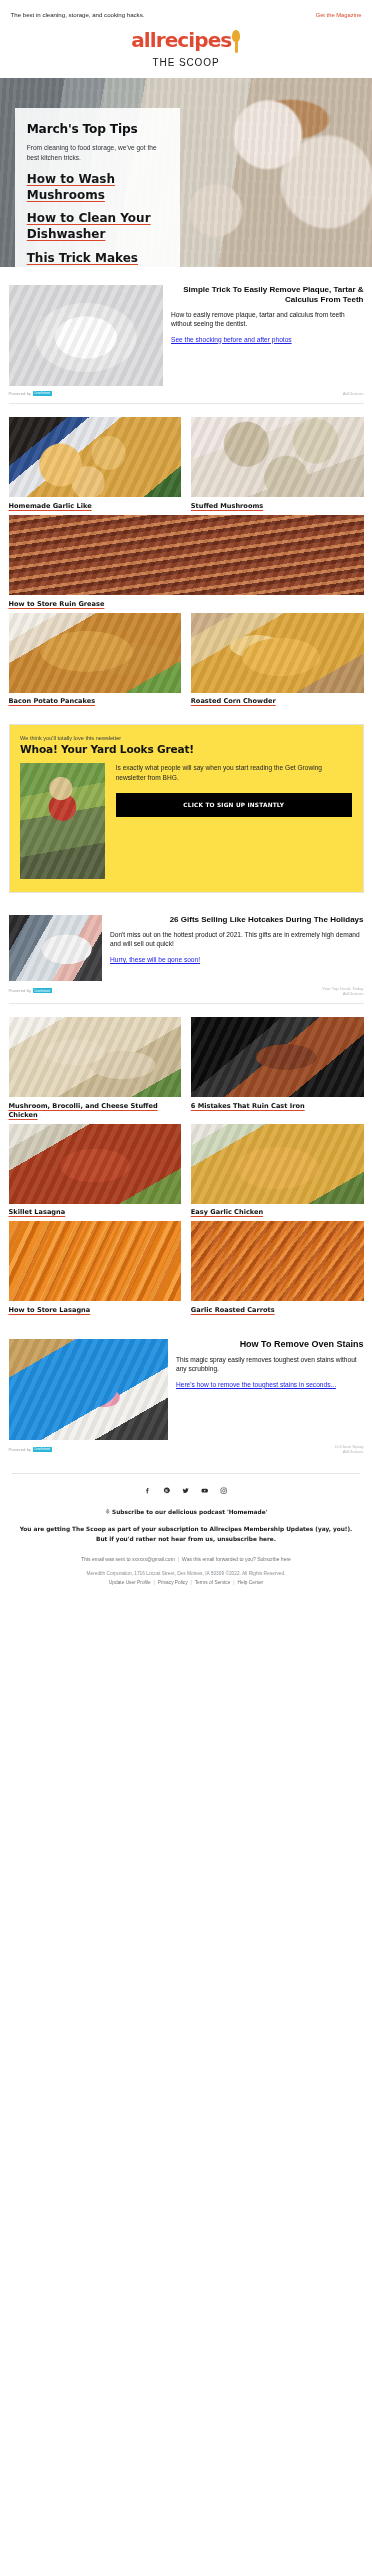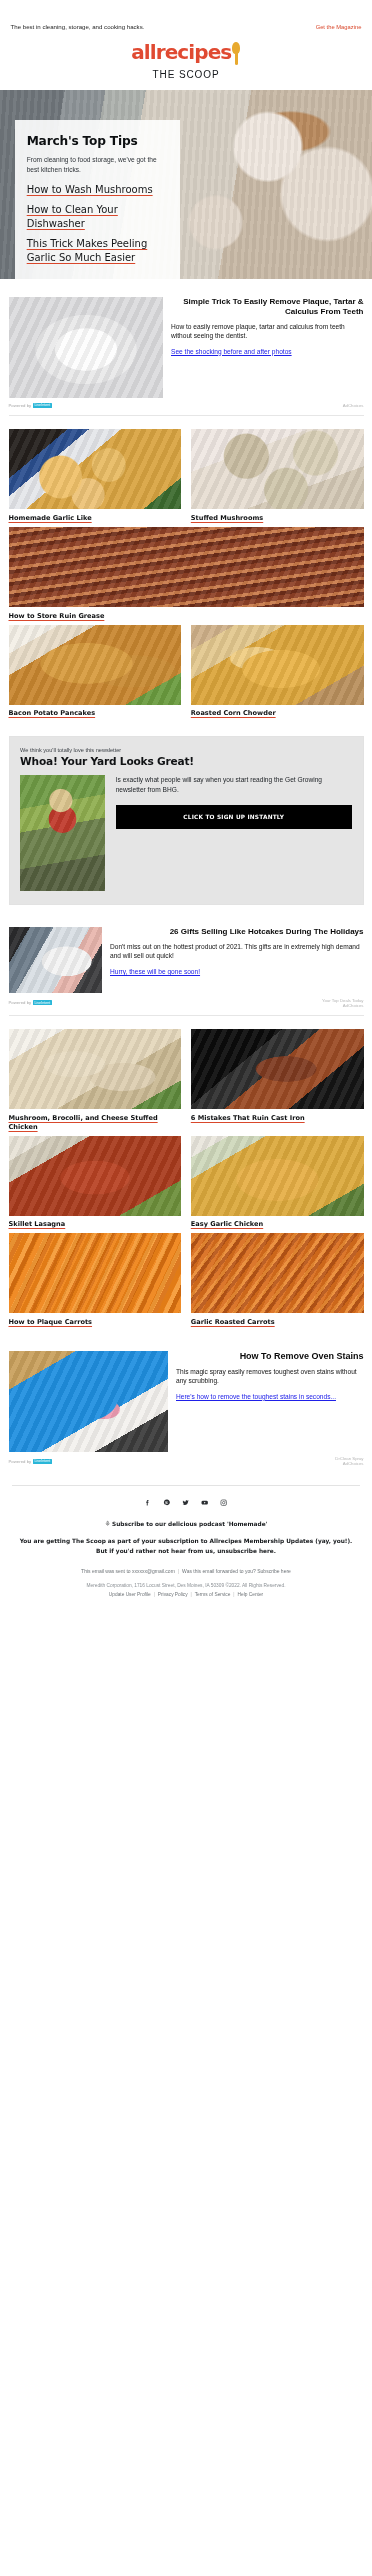--- a/index.html
+++ b/index.html
@@ -5,21 +5,21 @@
 <style>
   * { box-sizing: border-box; }
   html, body { margin:0; padding:0; }
   body {
     width:372px;
     background:#ffffff;
     font-family:"Liberation Sans", sans-serif;
     color:#1f1f1f;
     -webkit-font-smoothing:antialiased;
   }
-  .wrap { width:372px; margin:16px auto; background:#fff; }
+  .wrap { width:372px; margin:4px auto; background:#fff; }
 
   
   .preheader {
     display:flex; align-items:center; justify-content:space-between;
     padding:7.4px 10.6px 5.3px 10.6px;
     font-size:6.1px;
   }
   .preheader-link { color:#d9472b; text-decoration:none; font-size:5.8px; }
 
   
@@ -69,21 +69,21 @@
     padding:14px 11.7px 14px 11.7px;
   }
   .hero-title {
     font-family:"DejaVu Sans", sans-serif;
     font-size:12.2px; font-weight:bold; color:#0d1012; margin:0 0 6.4px 0;
     letter-spacing:-0.2px;
   }
   .hero-sub { font-size:6.6px; line-height:1.5; color:#2e3338; margin:0 0 8.5px 0; }
   .hero-link {
     display:block; font-family:"DejaVu Sans", sans-serif;
-    font-weight:normal; font-size:10px; color:#141618;
+    font-weight:bold; font-size:12px; color:#141618;
     text-decoration:underline; text-decoration-color:#d9472b;
     text-underline-offset:1.6px; margin-bottom:7px; line-height:1.35;
   }
 
   
   .ad { padding:18px 0 4.3px 0; }
   .ad-inner { display:flex; gap:8.5px; padding:0 8.5px; }
   .ad-img { flex:0 0 auto; overflow:hidden; }
   .ad-body { flex:1 1 auto; }
   .ad-title {
@@ -117,21 +117,21 @@
   .cell-title {
     display:block; margin-top:4.8px;
     font-family:"DejaVu Sans", sans-serif; font-weight:bold; font-size:6.6px;
     color:#111315; text-decoration:underline; text-decoration-color:#d9472b;
     text-underline-offset:1.6px; line-height:1.3;
   }
 
   
   .promo-outer { padding:11.7px 8.5px 4.3px 8.5px; }
   .promo {
-    background:#e5e5e5; border:0.5px solid #e2e2e2; padding:9.6px 10.6px 12.8px 10.6px;
+    background:#fde047; border:0.5px solid #e2e2e2; padding:9.6px 10.6px 12.8px 10.6px;
   }
   .promo-kicker { font-size:5.6px; color:#3c4147; margin:0 0 2.1px 0; }
   .promo-head {
     font-family:"DejaVu Sans", sans-serif; font-weight:bold; font-size:10.6px;
     color:#101214; margin:0 0 8.5px 0; letter-spacing:-0.2px;
   }
   .promo-body { display:flex; gap:10.6px; align-items:flex-start; }
   .promo-img { flex:0 0 85px; height:116px; }
   .promo-right { flex:1 1 auto; }
   .promo-copy { font-size:6.6px; line-height:1.55; color:#22262a; margin:0 0 9.6px 0; }
@@ -338,21 +338,21 @@
           linear-gradient(150deg,#e9e6dd 0 12%, #cfd8bb 12% 24%, #dca93c 24% 82%, #5b7f37 82% 100%);"></span>
         <a class="cell-title" href="#">Easy Garlic Chicken</a>
       </div>
     </div>
 
     <div class="grid-row">
       <div class="cell">
         <span class="ph cell-img" style="background:
           repeating-linear-gradient(115deg,#ef8317 0 5.3px,#f59a35 5.3px 9.6px,#d96f10 9.6px 14px),
           linear-gradient(90deg,#e07b14,#f7a24a);"></span>
-        <a class="cell-title" href="#">How to Plaque Carrots</a>
+        <a class="cell-title" href="#">How to Store Lasagna</a>
       </div>
       <div class="cell">
         <span class="ph cell-img" style="background:
           repeating-linear-gradient(128deg,#d96d1c 0 4.3px,#ea8a33 4.3px 7.4px,#b85516 7.4px 11px),
           linear-gradient(160deg,#efe9dc 0 16%, #d4722a 16% 86%, #4d6b33 86% 100%);"></span>
         <a class="cell-title" href="#">Garlic Roasted Carrots</a>
       </div>
     </div>
   </div>
 

